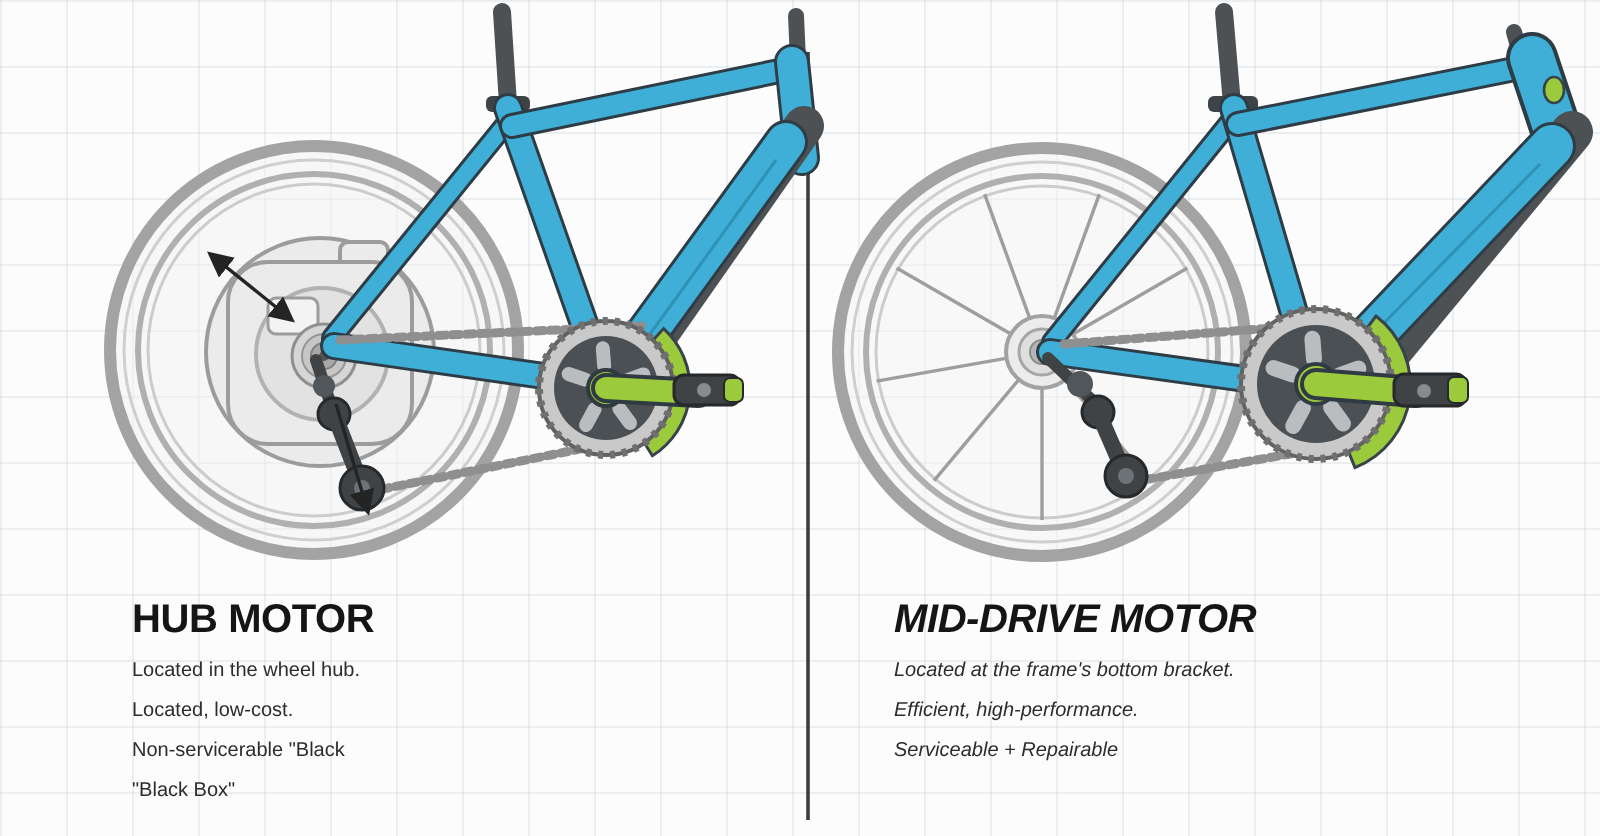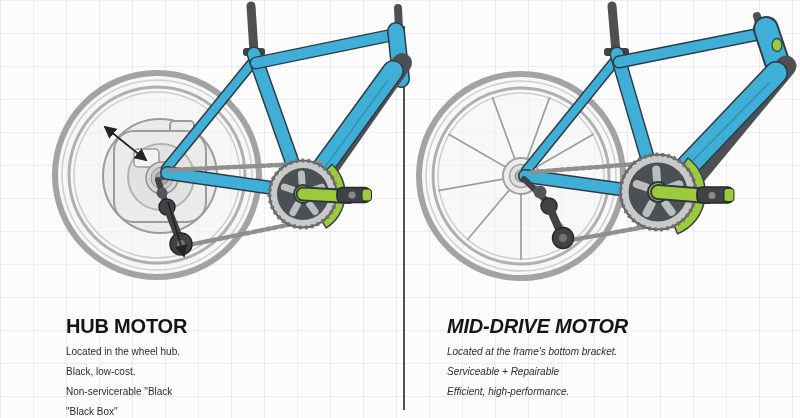--- a/index.html
+++ b/index.html
@@ -12,21 +12,21 @@
     background-size:33px 33px;
     font-family:"Liberation Sans", sans-serif;
   }
   svg.scene{position:absolute;left:0;top:0;}
   .to{stroke:#2e3d45;stroke-linecap:round;fill:none;}
   .tf{stroke:#3fafd7;stroke-linecap:round;fill:none;}
   .dk{stroke:#4d5154;stroke-linecap:round;fill:none;}
   .chain{stroke:#8f8f8f;stroke-width:4.5;stroke-dasharray:4 3;fill:none;stroke-linecap:round;}
   .panel-text{position:absolute;top:299px;width:330px;}
   .panel-text h2{
-    margin:16px 0 5px 0;font-size:20px;line-height:22px;font-weight:bold;
+    margin:0 0 5px 0;font-size:20px;line-height:22px;font-weight:bold;
     letter-spacing:-0.2px;color:#151515;
   }
   .panel-text .line{font-size:10px;line-height:20px;color:#2c2c2c;}
   #hub-text{left:66px;}
   #mid-text{left:447px;font-style:italic;}
 </style>
 </head>
 <body>
 
 <svg class="scene" width="800" height="418" viewBox="0 0 800 418">
@@ -202,23 +202,23 @@
       <rect x="697" y="187" width="36" height="16" rx="5" fill="#3f4346" stroke="#26292b" stroke-width="1.5"></rect>
       <rect x="724" y="188.5" width="10" height="13" rx="3" fill="#9bcb3c" stroke="#26292b" stroke-width="1"></rect>
       <circle cx="712" cy="195.5" r="3.5" fill="#868b8f"></circle>
     </g>
   </g>
 </svg>
 
 <div class="panel-text" id="hub-text">
   <h2>HUB MOTOR</h2>
   <div class="line">Located in the wheel hub.</div>
-  <div class="line">Black, low-cost.</div>
+  <div class="line">Located, low-cost.</div>
   <div class="line">Non-servicerable "Black</div>
   <div class="line">"Black Box"</div>
 </div>
 
 <div class="panel-text" id="mid-text">
   <h2>MID-DRIVE MOTOR</h2>
   <div class="line">Located at the frame's bottom bracket.</div>
+  <div class="line">Efficient, high-performance.</div>
   <div class="line">Serviceable + Repairable</div>
-  <div class="line">Efficient, high-performance.</div>
 </div>
 
 </body></html>

